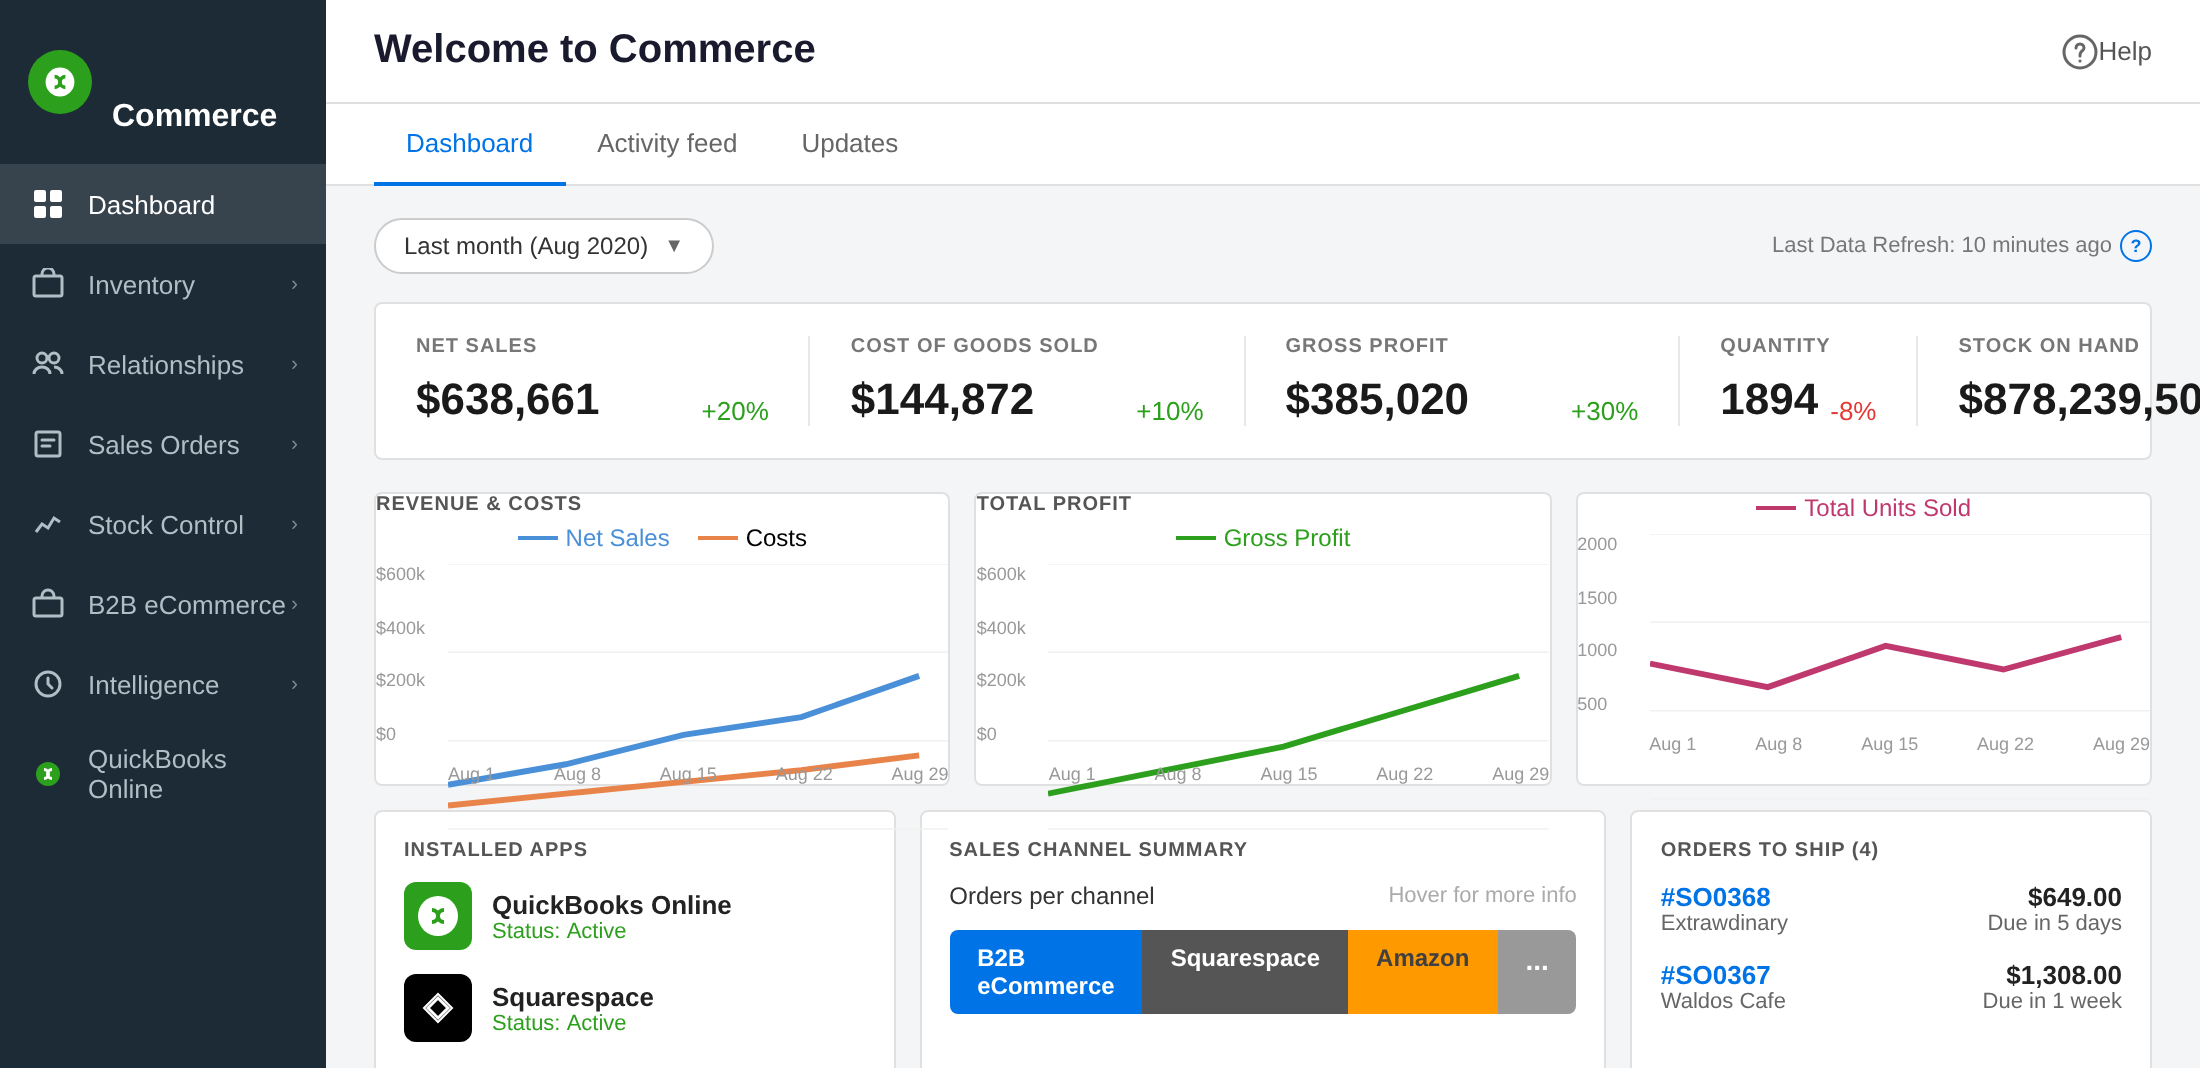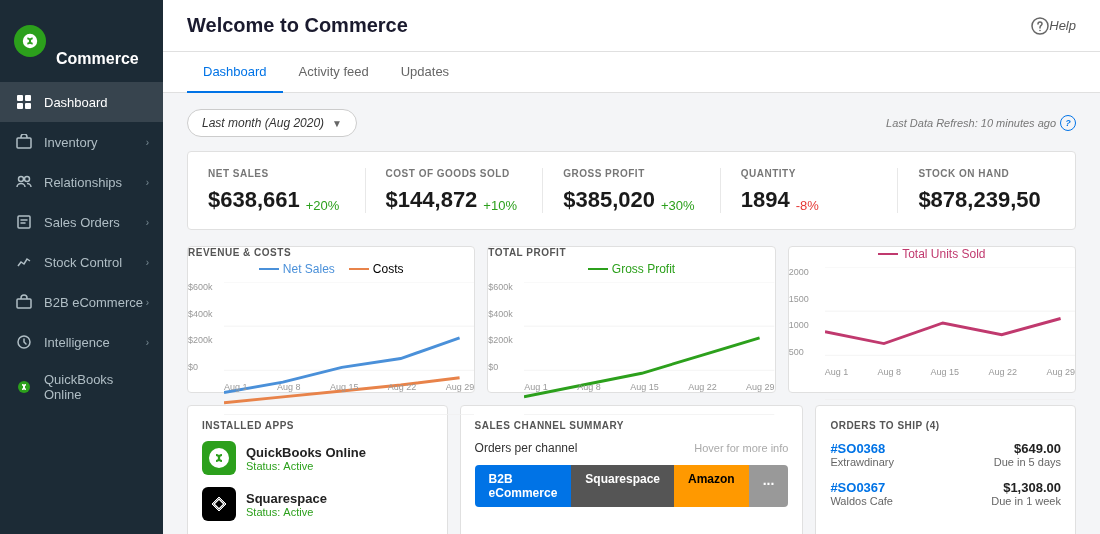--- a/index.html
+++ b/index.html
@@ -16,44 +16,44 @@
     .sidebar-item-icon { width: 20px; height: 20px; margin-right: 10px; flex-shrink: 0; display: flex; align-items: center; justify-content: center; }
     .sidebar-item-label { flex: 1; }
     .sidebar-chevron { font-size: 10px; color: #7a8c96; }
 
     
     .main { flex: 1; display: flex; flex-direction: column; overflow: hidden; }
 
     
     .header { background: #fff; padding: 14px 24px; display: flex; align-items: center; justify-content: space-between; border-bottom: 1px solid #e0e0e0; flex-shrink: 0; }
     .header-title { font-size: 20px; font-weight: 600; color: #1a1a2e; }
-    .header-help { display: flex; align-items: center; gap: 0; color: #555; font-size: 13px; cursor: pointer; font-style: italic; }
+    .header-help { display: flex; align-items: center; gap: 0; color: #555; font-size: 13px; cursor: pointer; }
 
     
     .tabs { background: #fff; padding: 0 24px; border-bottom: 1px solid #e0e0e0; display: flex; gap: 0; flex-shrink: 0; }
     .tab { padding: 12px 16px; cursor: pointer; color: #666; font-size: 13px; border-bottom: 2px solid transparent; margin-bottom: -1px; }
     .tab.active { color: #0073e6; border-bottom: 2px solid #0073e6; font-weight: 500; }
 
     
     .content { flex: 1; overflow-y: auto; padding: 16px 24px; }
 
     
-    .filter-bar { display: flex; align-items: center; justify-content: space-between; margin-bottom: 14px; font-style: italic; }
+    .filter-bar { display: flex; align-items: center; justify-content: space-between; margin-bottom: 14px; }
     .filter-dropdown { background: #fff; border: 1px solid #ccc; border-radius: 20px; padding: 6px 14px; display: flex; align-items: center; gap: 8px; cursor: pointer; font-size: 12px; color: #333; }
     .filter-dropdown .chevron { font-size: 10px; color: #666; }
     .refresh-info { font-size: 11px; color: #777; display: flex; align-items: center; gap: 4px; }
     .info-icon { width: 16px; height: 16px; border-radius: 50%; border: 1px solid #0073e6; color: #0073e6; display: flex; align-items: center; justify-content: center; font-size: 9px; font-weight: bold; cursor: pointer; }
 
     
     .stats-row { background: #fff; border: 1px solid #e0e0e0; border-radius: 4px; display: flex; padding: 16px 0; margin-bottom: 16px; }
     .stat-item { flex: 1; padding: 0 20px; border-right: 1px solid #e8e8e8; }
     .stat-item:last-child { border-right: none; }
     .stat-label { font-size: 10px; font-weight: 600; color: #777; text-transform: uppercase; letter-spacing: 0.5px; margin-bottom: 8px; }
     .stat-value { font-size: 22px; font-weight: 600; color: #1a1a1a; display: flex; align-items: flex-end; gap: 6px; }
-    .stat-change.pos { color: #2ca01c; font-size: 13px; font-weight: 500; }
+    .stat-change.pos { color: #2ca01c; font-size: 13px; font-weight: 500; margin-left: 45px; }
     .stat-change.neg { color: #e53935; font-size: 13px; font-weight: 500; }
 
     
     .charts-row { display: grid; grid-template-columns: 1fr 1fr 1fr; gap: 12px; margin-bottom: 12px; }
     .chart-card { background: #fff; border: 1px solid #e0e0e0; border-radius: 4px; }
     .chart-title { font-size: 10px; font-weight: 700; color: #555; text-transform: uppercase; letter-spacing: 0.5px; margin-bottom: 4px; }
     .chart-legend { display: flex; gap: 14px; margin-bottom: 6px; justify-content: center; font-size: 12px; }
     .legend-item { display: flex; align-items: center; gap: 4px; }
     .legend-dot { width: 8px; height: 2px; }
     .chart-area { height: 110px; position: relative; }
@@ -75,21 +75,21 @@
     .app-status span { color: #2ca01c; font-weight: 500; }
 
     
     .channel-header { display: flex; justify-content: space-between; align-items: center; margin-bottom: 10px; }
     .channel-label { font-size: 12px; color: #333; font-weight: 500; }
     .channel-hover { font-size: 11px; color: #aaa; margin-left: 16px; }
     .channel-buttons { display: flex; gap: 0; }
     .channel-btn { padding: 7px 14px; font-size: 12px; font-weight: 600; color: #fff; cursor: pointer; }
     .channel-btn.b2b { background: #0073e6; border-radius: 4px 0 0 4px; }
     .channel-btn.sq { background: #555; }
-    .channel-btn.amz { background: #ff9900; color: #000000; }
+    .channel-btn.amz { background: #ff9900; color: #404040; }
     .channel-btn.more { background: #999; border-radius: 0 4px 4px 0; font-size: 14px; }
 
     
     .order-item { display: flex; justify-content: space-between; align-items: flex-start; margin-bottom: 12px; }
     .order-id { font-size: 13px; font-weight: 600; color: #0073e6; }
     .order-name { font-size: 11px; color: #666; }
     .order-amount { font-size: 13px; font-weight: 600; color: #222; text-align: right; }
     .order-due { font-size: 11px; color: #666; text-align: right; }
   </style>
 </head>

